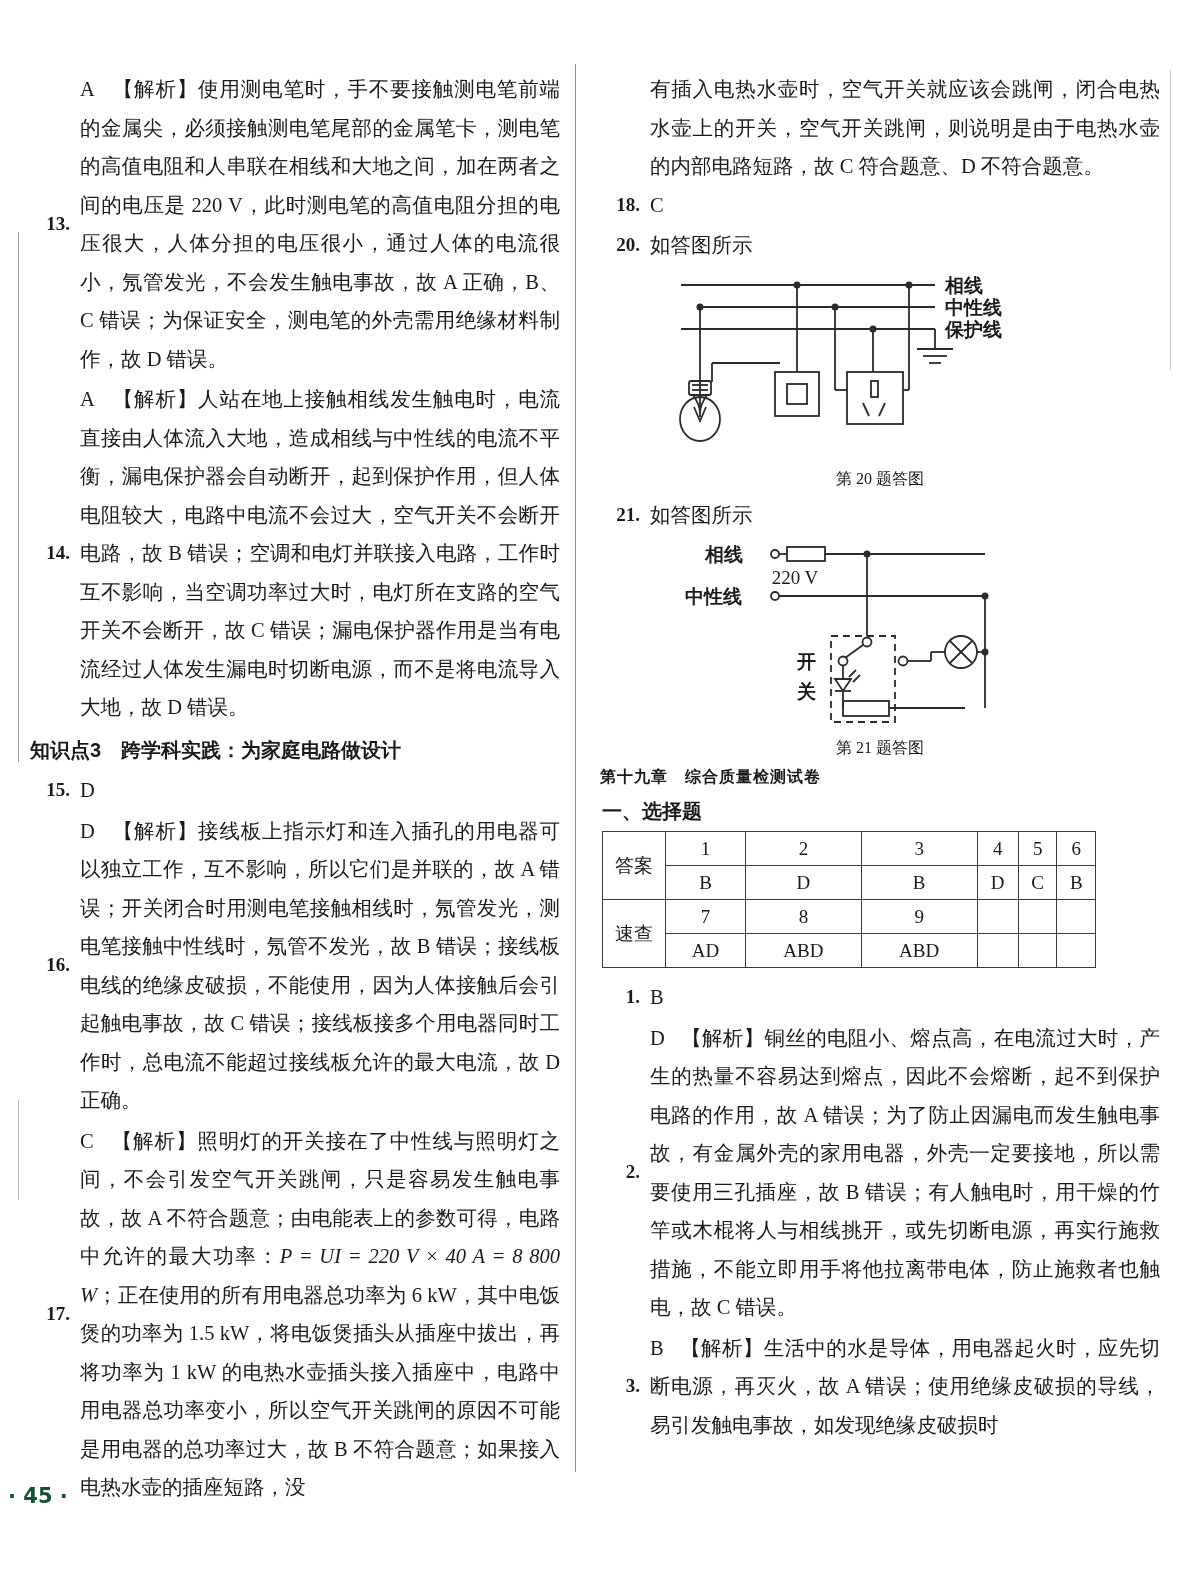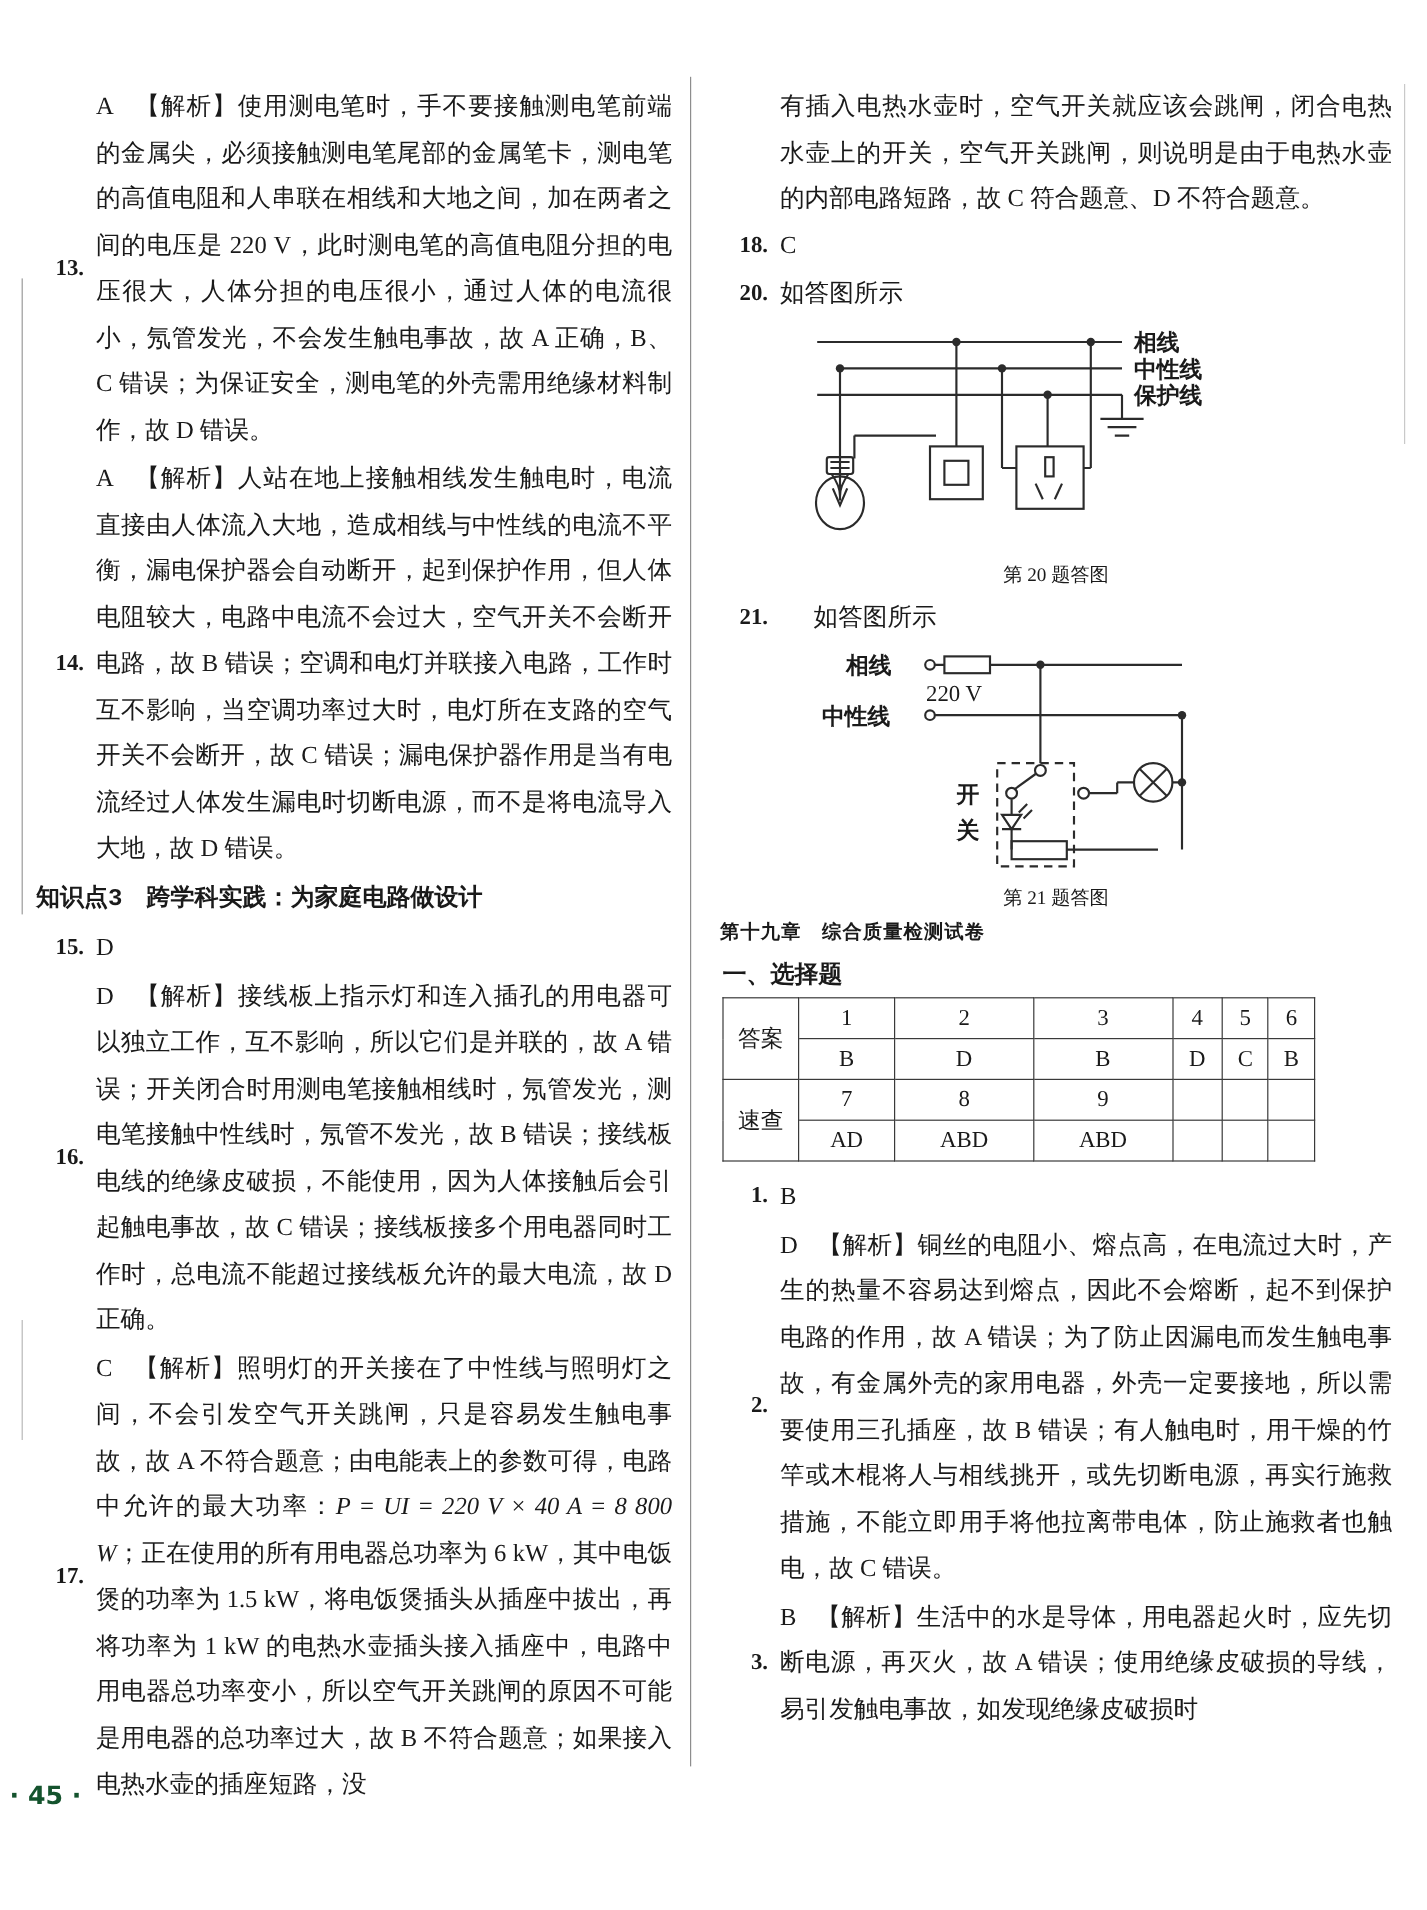--- a/index.html
+++ b/index.html
@@ -38,21 +38,21 @@
   }
   .ans{font-family:"Liberation Serif",serif;}
   .jx{font-weight:normal;}
   .cont{
     font-size:20.5px;line-height:38.5px;
     text-align:justify;text-justify:inter-ideograph;
     text-align-last:left;
     padding-left:50px;
   }
   .kp{
-    font-family:Liberation Mono, monospace;
+    font-family:Liberation Sans, sans-serif;
     font-weight:bold;font-size:20px;line-height:38.5px;
     margin:4px 0 2px 0;
   }
   .it{font-style:italic;}
 
   
   .chapter{
     font-family:"DejaVu Sans","Liberation Sans",sans-serif;
     font-weight:bold;font-size:16px;
     text-align:left;margin:8px 0 10px 0;letter-spacing:1px;
@@ -197,21 +197,21 @@
         </g>
         <g font-family="DejaVu Sans, Liberation Sans, sans-serif" font-size="19" font-weight="bold" fill="#1a1a1a">
           <text x="300" y="25">相线</text>
           <text x="300" y="47">中性线</text>
           <text x="300" y="69">保护线</text>
         </g>
       </svg>
       <div class="figcap">第 20 题答图</div>
     </div>
 
-    <div class="item" style="margin-top:6px;gap:28px;">
+    <div class="item" style="margin-top:6px;">
       <div class="num">21.</div>
       <div class="body">如答图所示</div>
     </div>
 
     <div class="fig">
       <svg width="470" height="200" viewBox="0 0 470 200">
         <g stroke="#2b2b2b" stroke-width="1.8" fill="none">
 
           <circle cx="130" cy="18" r="4"></circle>
           <line x1="134" y1="18" x2="142" y2="18"></line>

